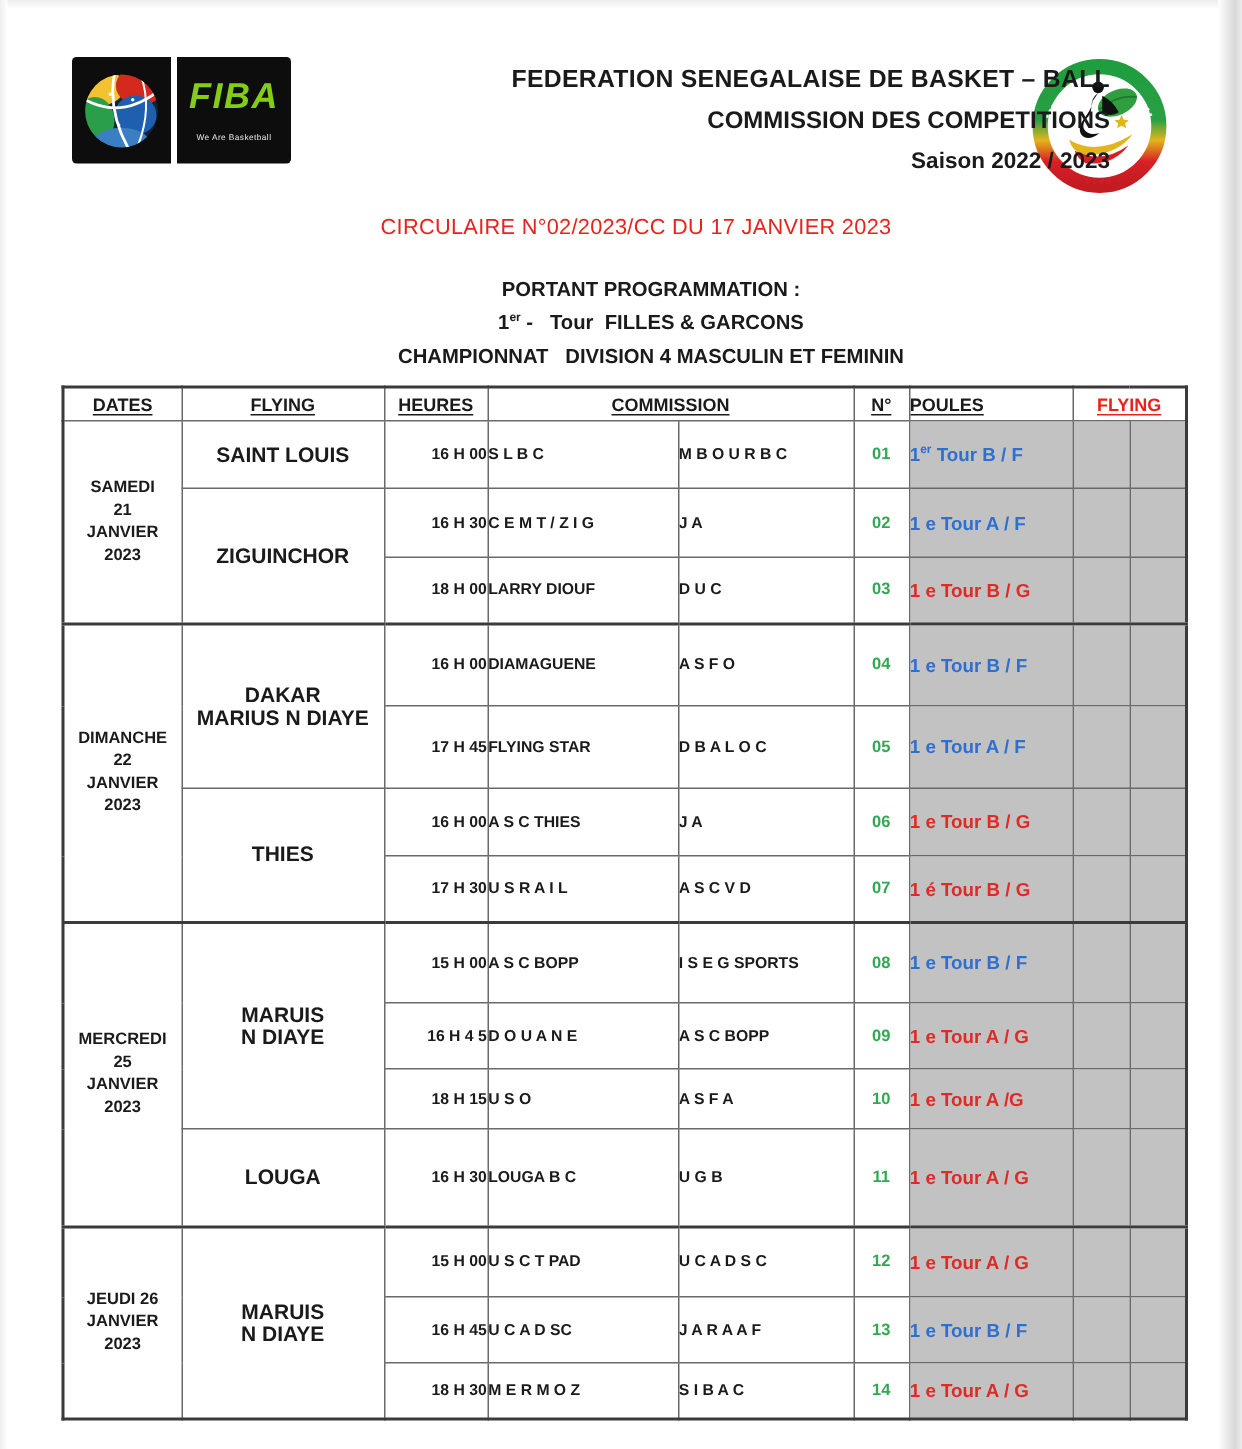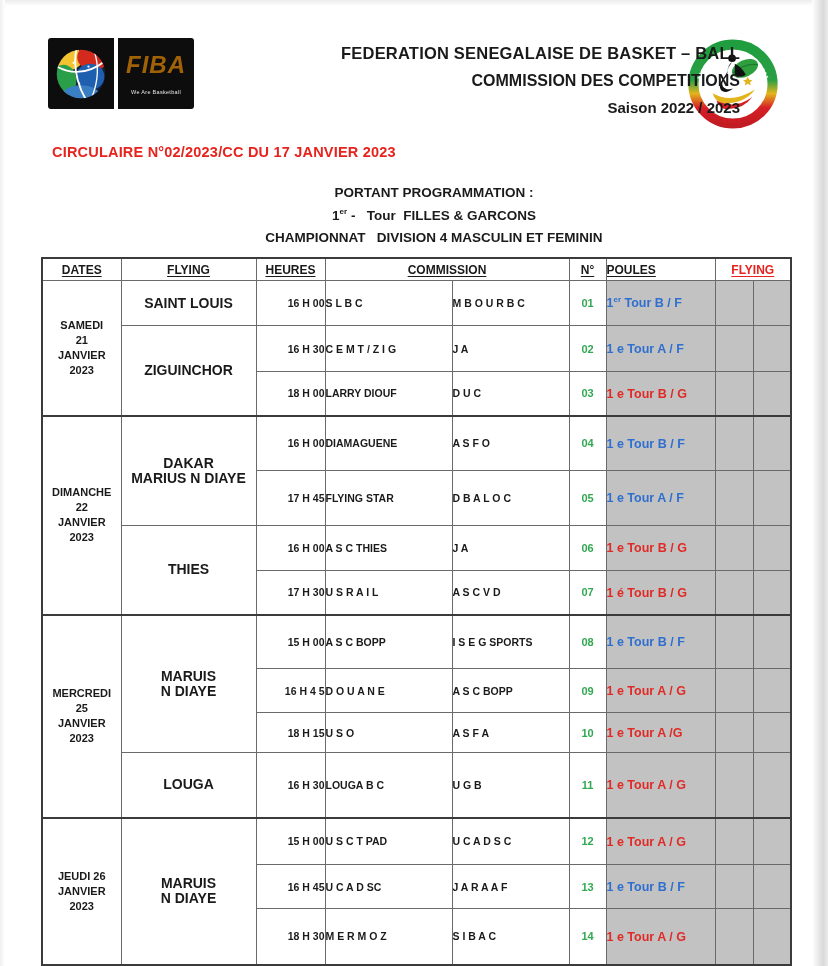--- a/index.html
+++ b/index.html
@@ -14,32 +14,32 @@
     background:linear-gradient(to bottom,#ededed,#ffffff);}
   .photo-edge-left{position:absolute;top:0;left:0;width:5px;height:966px;
     background:linear-gradient(to right,#efefef,#ffffff);}
 
   
   .fiba-logo{position:absolute;left:48px;top:38px;width:146px;height:71px;display:flex;}
   .fiba-ball-box{width:66px;height:71px;background:#0d0d0d;border-radius:3px 0 0 3px;
     display:flex;align-items:center;justify-content:center;}
   .fiba-text-box{width:76px;height:71px;background:#0d0d0d;margin-left:4px;border-radius:0 3px 3px 0;
     display:flex;flex-direction:column;align-items:center;justify-content:center;}
-  .fiba-name{color:#a16207;font-weight:bold;font-size:24px;letter-spacing:1px;font-style:italic;line-height:24px;}
+  .fiba-name{color:#84cc16;font-weight:bold;font-size:24px;letter-spacing:1px;font-style:italic;line-height:24px;}
   .fiba-tagline{color:#e8e8e8;font-size:5.5px;margin-top:12px;letter-spacing:.3px;}
 
   .fsbb-logo{position:absolute;left:687px;top:38px;width:92px;height:92px;}
 
   .org-block{position:absolute;left:130px;top:44px;width:610px;text-align:right;}
   .org-line1{font-size:16.5px;font-weight:bold;letter-spacing:.2px;}
   .org-line2{font-size:16px;font-weight:bold;margin-top:9px;}
   .org-line3{font-size:15px;font-weight:bold;margin-top:9px;}
 
-  .circulaire{position:absolute;left:52px;top:144px;width:720px;text-align:left;
-    color:var(--title-red,#e8221c);font-size:14.5px;font-weight:bold;letter-spacing:.2px;}
+  .circulaire{position:absolute;left:64px;top:144px;width:720px;text-align:center;
+    color:var(--title-red,#e8221c);font-size:14.5px;font-weight:normal;letter-spacing:.2px;}
 
   .subject-block{position:absolute;left:114px;top:178px;width:640px;text-align:center;font-weight:bold;}
   .subject-line{font-size:13.5px;margin-top:7px;white-space:pre;}
   .subject-line sup{font-size:8px;}
 
   
   table.sched{position:absolute;left:41px;top:257px;border-collapse:collapse;table-layout:fixed;}
   table.sched td,table.sched th{border:1px solid #6a6a6a;padding:0;overflow:hidden;}
   table.sched{border:2px solid #3b3b3b;}
   tr.gtop td{border-top:2px solid #3b3b3b;}
@@ -53,21 +53,21 @@
   td.time-cell{text-align:right;vertical-align:middle;font-weight:bold;font-size:10.5px;}
   td.team-cell{text-align:left;vertical-align:middle;font-weight:bold;font-size:10.5px;padding-left:11px;}
   td.num-cell{text-align:center;vertical-align:middle;font-weight:bold;font-size:11px;color:var(--num-green,#33a852);}
   td.poule-cell{background:var(--cell-gray,#c2c2c2);text-align:left;vertical-align:middle;
     font-weight:bold;font-size:12.5px;padding-left:12px;border-left:1.5px solid #4a4a4a;}
   td.poule-cell sup{font-size:8px;}
   td.poule-cell[data-color="blue"]{color:var(--poule-blue,#2e6fd0);}
   td.poule-cell[data-color="red"]{color:var(--poule-red,#e02a25);}
   td.score-cell{background:var(--cell-gray,#c2c2c2);}
 
-  tr.h40{height:40px;} tr.h41{height:56px;} tr.h44{height:44px;} tr.h45{height:45px;}
+  tr.h40{height:40px;} tr.h41{height:37px;} tr.h44{height:44px;} tr.h45{height:45px;}
   tr.h46{height:46px;} tr.h47{height:47px;} tr.h54{height:54px;} tr.h55{height:55px;}
   tr.h65{height:65px;}
 </style>
 </head>
 <body>
 
 <div class="photo-edge-top"></div>
 <div class="photo-edge-left"></div>
 
 <div class="fiba-logo">

